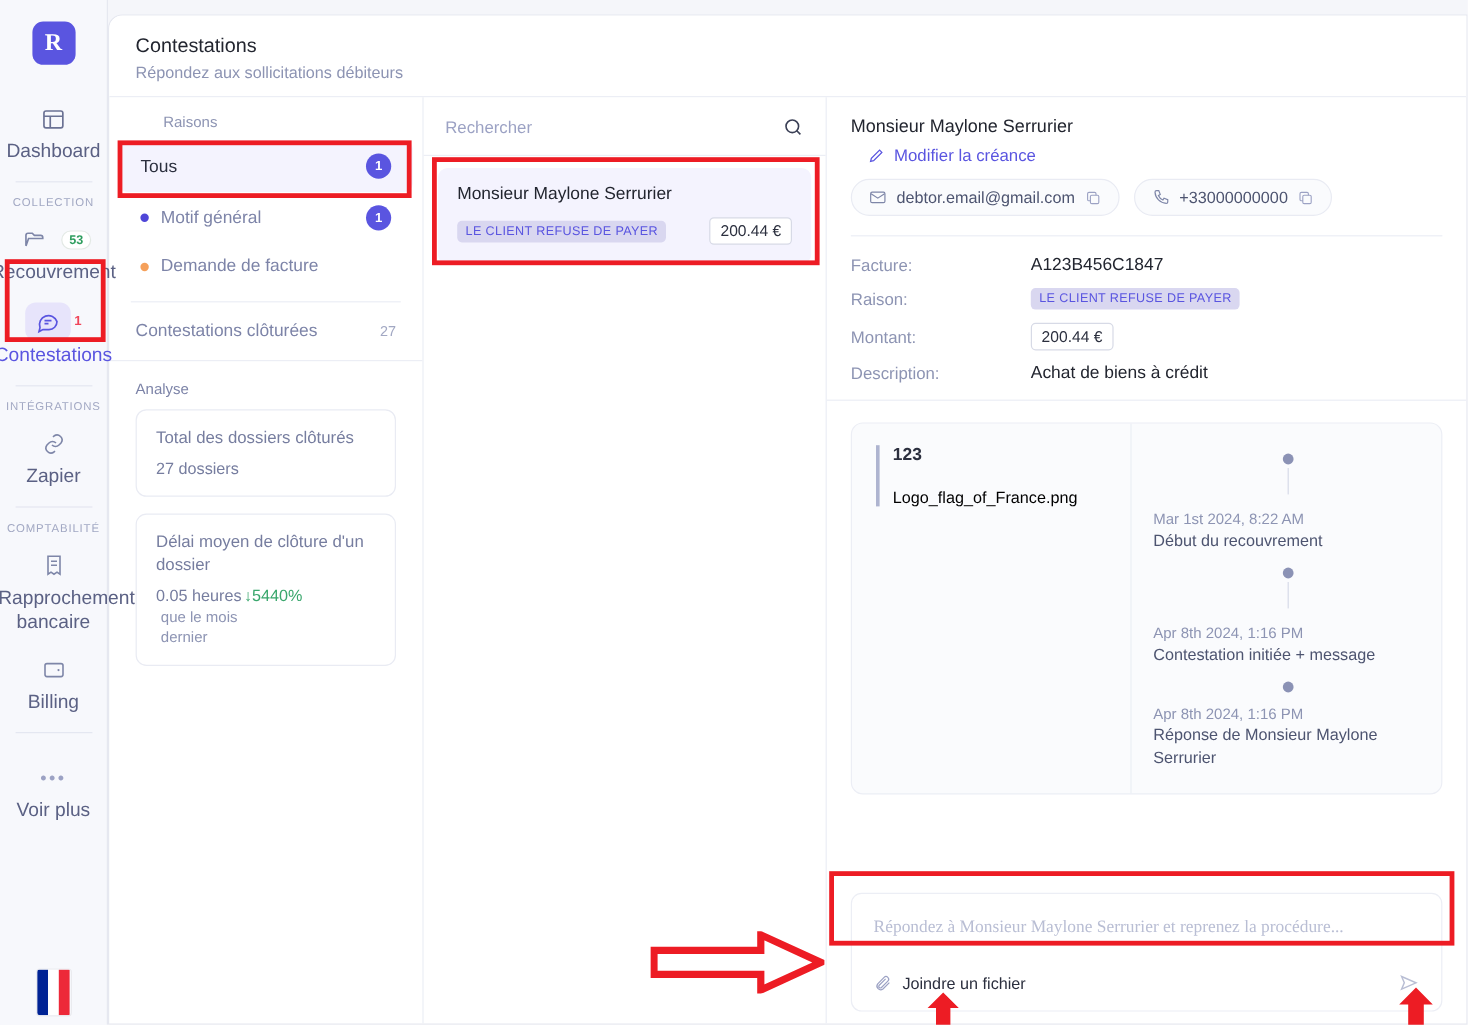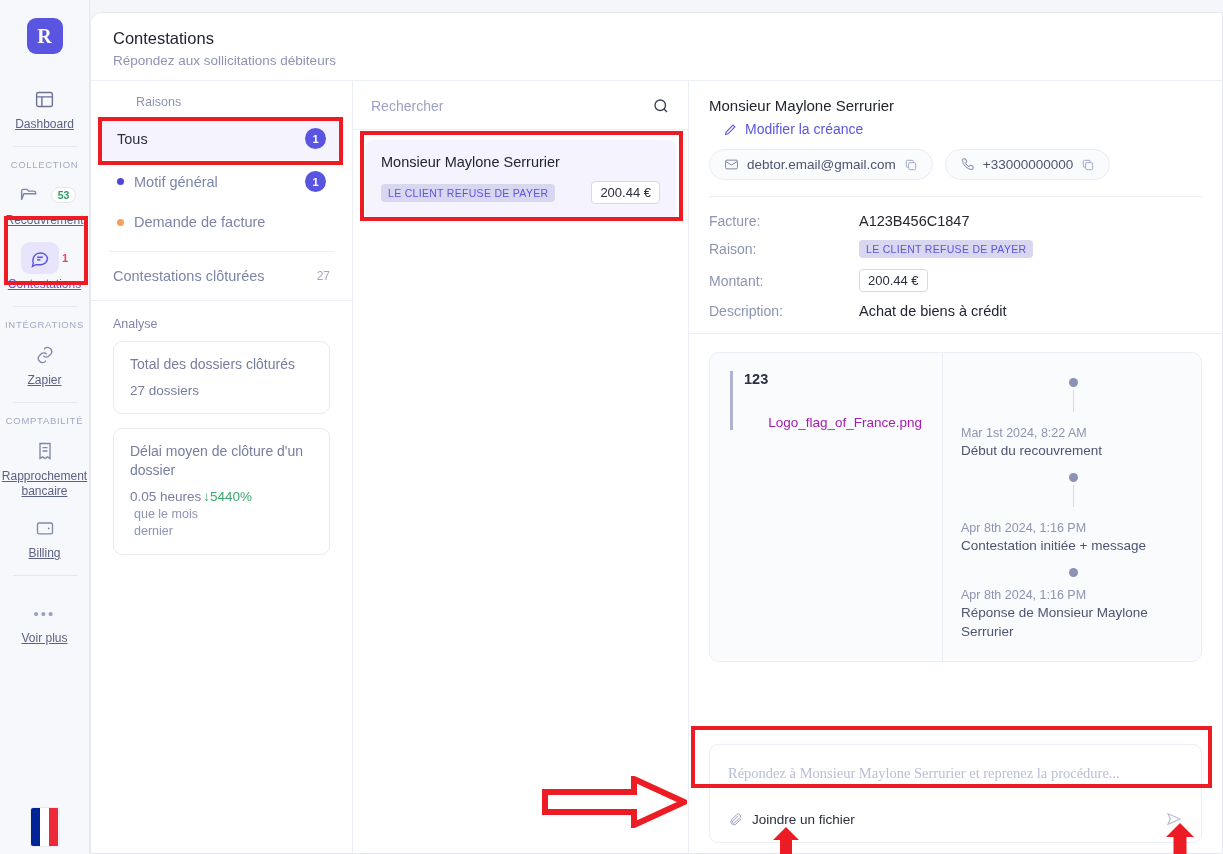--- a/index.html
+++ b/index.html
@@ -33,23 +33,22 @@
     padding: 8px 2px 6px;
     cursor: pointer;
   }
   .nav-ico-wrap { position: relative; display: flex; align-items: center; justify-content: center; }
   .nav-ico {
     width: 34px; height: 30px;
     display: flex; align-items: center; justify-content: center;
   }
   .nav-ico.active-bg { background: #e7e4fb; border-radius: 9px; width: 38px; height: 32px; }
   .nav-label {
-    font-size: 12px; color: #5b6184; text-align: center; line-height: 1.25;
+    font-size: 16px; color: #5b6184; text-align: center; line-height: 1.25;
     white-space: nowrap;
-    text-decoration: underline;
   }
   .nav-label.active { color: #5a55e0; }
   .nav-label.wrap { white-space: normal; width: 92px; }
   .sec-label {
     font-size: 9.5px; letter-spacing: .7px; color: #a2a8c3;
     text-transform: uppercase; margin: 10px 0 2px; text-align: center;
   }
   .hr { width: 64px; height: 1px; background: #e4e7f1; margin: 8px 0 2px; }
   .badge-green {
     background: #ffffff; color: #2f9e5f; border: 1px solid #e3e9e5;
@@ -170,21 +169,21 @@
   .fact-v { font-size: 14.5px; color: #22252f; }
   .panel-hr { height: 1px; background: #eceef5; }
 
   .timeline-card {
     margin: 18px 20px 0; border: 1px solid #eceef5; background: #fafbfd;
     border-radius: 10px; display: flex; min-height: 220px;
   }
   .tl-left { flex: 1; padding: 18px 20px; border-right: 1px solid #eceef5; }
   .msg-quote { border-left: 3px solid #aeb4d0; padding-left: 11px; }
   .msg-text { font-size: 14.5px; color: #2b2f3e; font-weight: bold; }
-  .msg-file { font-size: 13.5px; color: #a21caf; margin-top: 28px; cursor: pointer; text-align: right; }
+  .msg-file { font-size: 13.5px; color: #000000; margin-top: 20px; cursor: pointer; }
   .tl-right { width: 258px; padding: 20px 16px 20px 18px; }
   .tl-item { display: flex; gap: 11px; flex-direction: column; }
   .tl-rail { display: flex; flex-direction: column; align-items: center; padding-top: 5px; }
   .tl-dot { width: 9px; height: 9px; border-radius: 50%; background: #8b92b5; flex: none; }
   .tl-line { width: 1px; flex: 1; background: #d6dae8; min-height: 22px; margin: 3px 0; }
   .tl-date { font-size: 12.5px; color: #8d94b3; }
   .tl-txt { font-size: 13.5px; color: #4d5470; line-height: 1.35; margin-top: 2px; }
 
   .reply-wrap { margin: auto 20px 10px; }
   .reply-box { border: 1px solid #eceef5; border-radius: 9px; background: #fff; }

